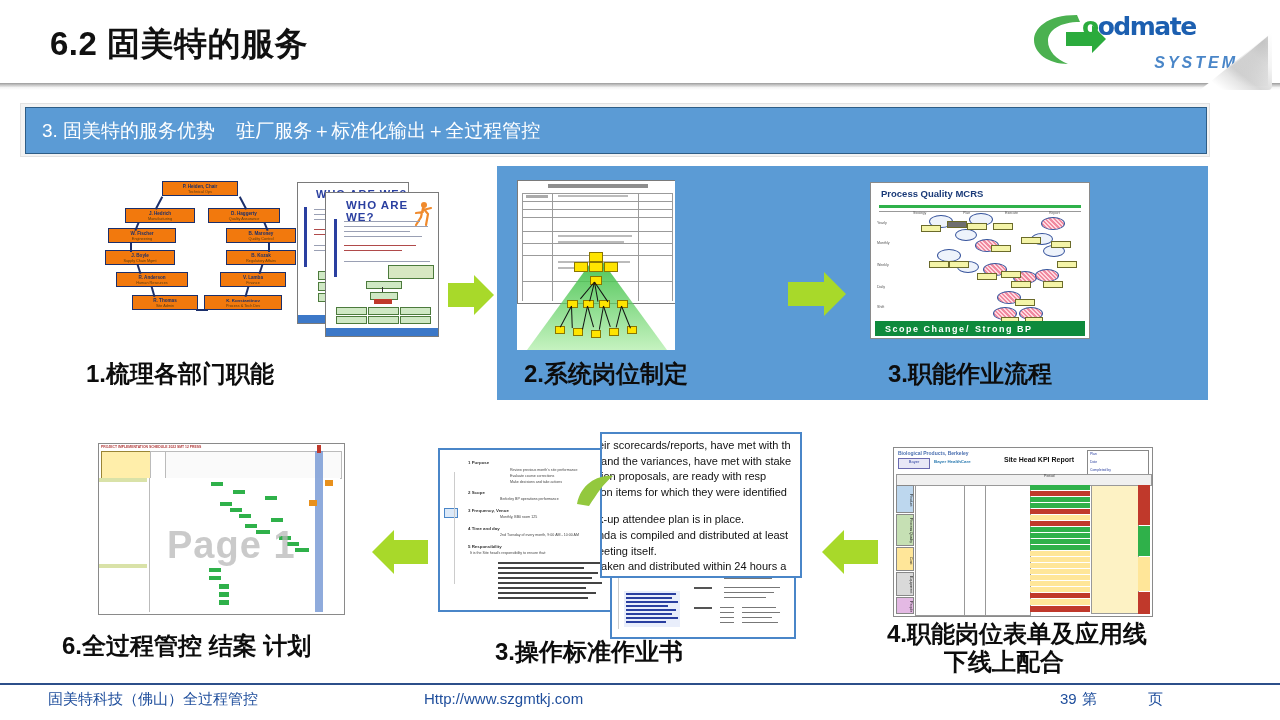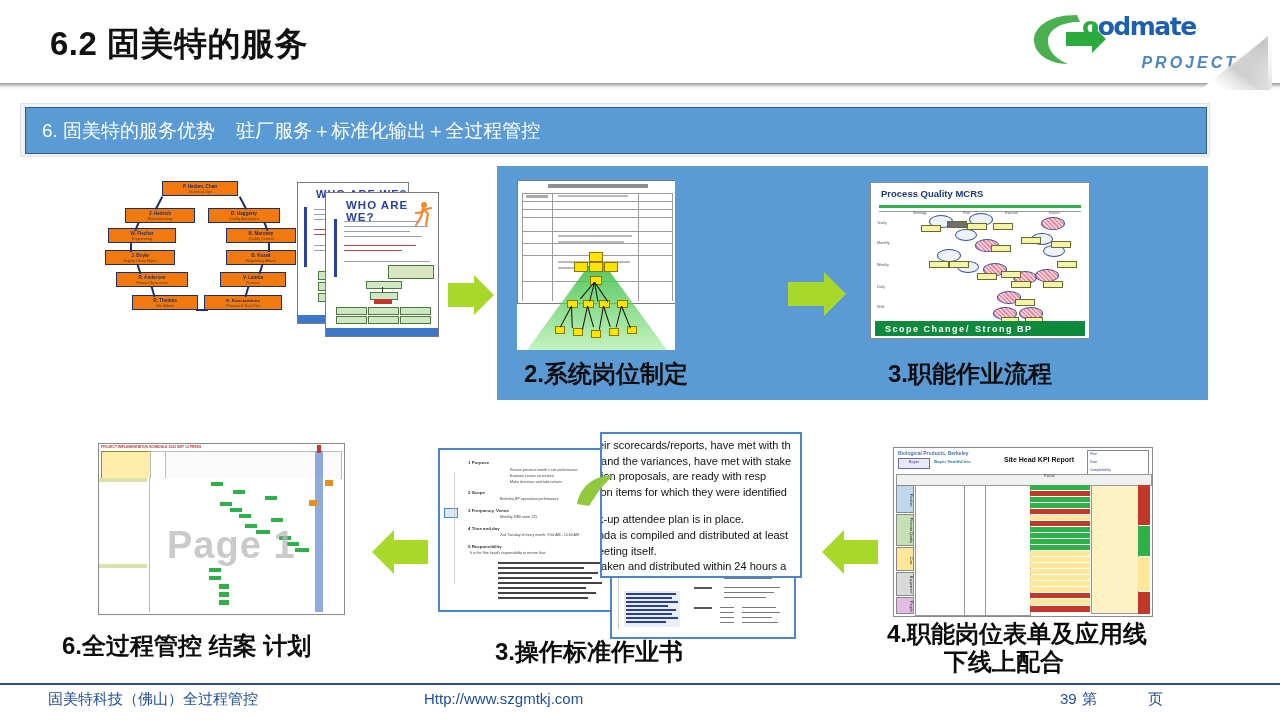--- a/index.html
+++ b/index.html
@@ -153,28 +153,28 @@
 
   <div class="logo-wrap">
     <svg width="250" height="82" style="position:absolute;left:0;top:0;">
       <path d="M52 16 A22 22 0 1 0 52 60 A22 22 0 1 0 52 16 Z" fill="none" stroke="#2bab3d" stroke-width="0"></path>
       <path d="M55 13 C24 13 12 27 12 38 C12 51 26 62 46 62 C34 57 26 49 26 39 C26 28 38 20 58 20 Z" fill="#4bb150"></path>
       <path d="M44 30 L70 30 L70 23 L84 37 L70 51 L70 44 L44 44 Z" fill="#2bab3d"></path>
     </svg>
     <div class="logo-txt" style="left:60px;top:10px;">
       <span class="o2">o</span><span>odmate</span>
     </div>
-    <div class="logo-sys">PROJECT</div>
+    <div class="logo-sys">SYSTEM</div>
     <div class="curl"></div>
     <div class="curl-sh"></div>
   </div>
 
   <div class="banner-frame"></div>
   <div class="banner">
-    <div class="banner-text">6. 固美特的服务优势    驻厂服务＋标准化输出＋全过程管控</div>
+    <div class="banner-text">3. 固美特的服务优势    驻厂服务＋标准化输出＋全过程管控</div>
   </div>
 
   <div class="panel-blue"></div>
 
   <div class="card org" style="left:100px;top:178px;width:205px;height:160px;">
 
     <div class="org-box" style="left:62px;top:3px;width:76px;height:15px;">
       <span style="font-size:4.6px;font-weight:bold;color:#1b2f6b;">P. Heiden, Chair</span>
       <span>Technical Ops</span>
     </div>
@@ -390,20 +390,21 @@
     <div class="mcrs-lbl" style="left:144px;top:116px;width:18px;height:5px;"></div>
     <div class="mcrs-lbl" style="left:130px;top:134px;width:16px;height:5px;"></div>
     <div class="mcrs-lbl" style="left:154px;top:134px;width:16px;height:5px;"></div>
 
     <div style="position:absolute;left:4px;bottom:2px;width:210px;height:15px;background:#0e8a3c;"></div>
     <div style="position:absolute;left:14px;bottom:4px;font-size:9px;font-weight:bold;color:#fff;letter-spacing:1.5px;">Scope Change</div>
     <div style="position:absolute;left:95px;bottom:4px;font-size:9px;font-weight:bold;color:#fff;">/</div>
     <div style="position:absolute;left:104px;bottom:4px;font-size:9px;font-weight:bold;color:#fff;letter-spacing:1.5px;">Strong BP</div>
   </div>
 
+  <div class="cap" style="left:86px;top:360px;">1.梳理各部门职能</div>
   <div class="cap" style="left:524px;top:360px;">2.系统岗位制定</div>
   <div class="cap" style="left:888px;top:360px;">3.职能作业流程</div>
 
   <div class="card" style="left:98px;top:443px;width:245px;height:170px;background:#fff;border:1px solid #8a8a8a;">
     <div style="position:absolute;left:2px;top:1px;font-size:3.4px;color:#b03a3a;font-weight:bold;">PROJECT IMPLEMENTATION SCHEDULE 2022 SMT 12 PRESS</div>
     <div style="position:absolute;left:2px;top:7px;width:48px;height:26px;background:#ffeeaa;border:.5px solid #9a8535;"></div>
     <div style="position:absolute;left:51px;top:7px;width:14px;height:26px;background:#fff;border:.5px solid #bbb;"></div>
     <div style="position:absolute;left:66px;top:7px;width:175px;height:26px;background:#fafafa;border:.5px solid #bbb;"></div>
     <div style="position:absolute;left:2px;top:34px;width:239px;height:134px;background:#fff;"></div>
     <div style="position:absolute;left:2px;top:34px;width:48px;height:134px;border-right:.5px solid #bbb;"></div>

